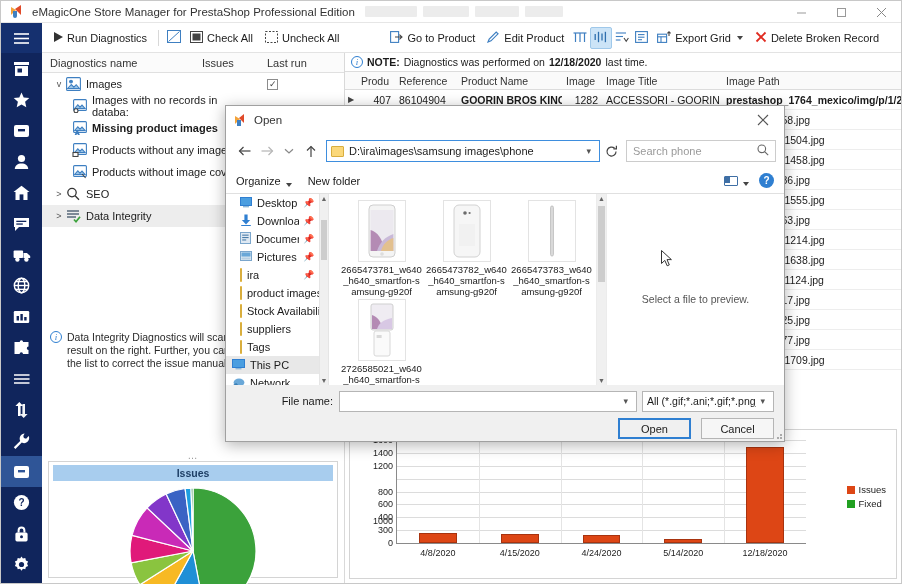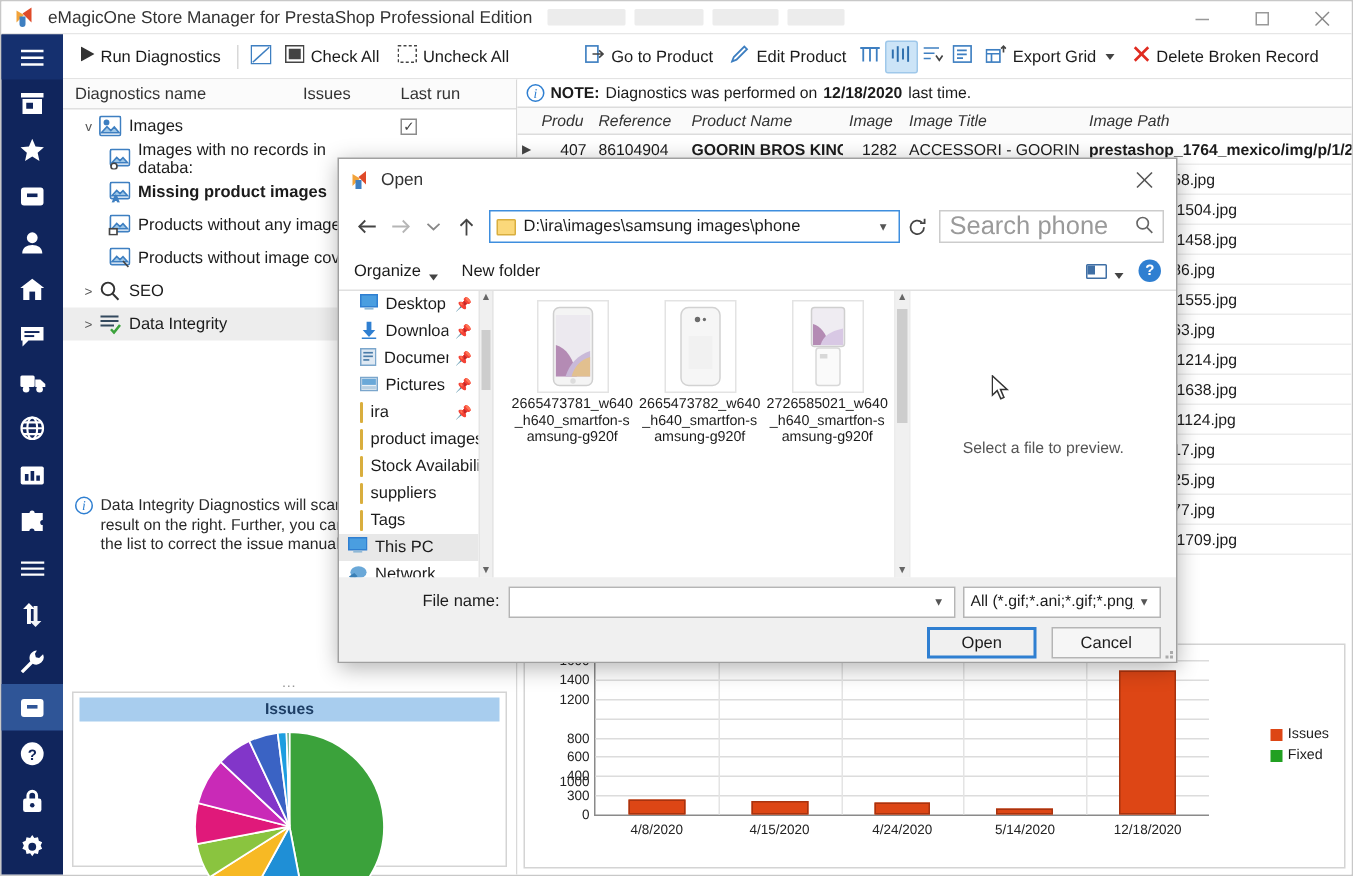--- a/index.html
+++ b/index.html
@@ -108,21 +108,21 @@
   .pie-wrap { display:flex; align-items:center; justify-content:center; height:140px; }
 
   
   .right-panel { position:absolute; left:344px; top:52px; right:0; bottom:0; background:#fff; }
   .note-bar { height:18px; display:flex; align-items:center; gap:4px; padding-left:6px;
               font-size:10.5px; background:#fff; }
   .note-bar b { font-weight:bold; }
   .grid { border-top:1px solid #dcdcdc; }
   .grid-head { display:flex; height:18px; align-items:center; background:#fafafa;
                border-bottom:1px solid #dcdcdc; font-size:10.5px; color:#333; }
-  .grid-head div { padding-left:4px; white-space:nowrap; overflow:hidden;font-style:italic; }
+  .grid-head div { padding-left:4px; white-space:nowrap; overflow:hidden; }
   .gc0 { width:12px; } .gc1 { width:38px; } .gc2 { width:62px; } .gc3 { width:105px; }
   .gc4 { width:40px; } .gc5 { width:120px; } .gc6 { flex:1; }
   .grid-row { display:flex; height:20px; align-items:center; font-size:10.5px;
               border-bottom:1px solid #ededed; white-space:nowrap; }
   .grid-row div { padding-left:4px; overflow:hidden; text-overflow:clip; }
   .grid-row .num { text-align:right; padding-right:4px; }
   .rowmark { color:#444; font-size:8px; text-align:center; padding:0 !important; }
 
   
   .bar-panel { position:absolute; left:348px; right:4px; bottom:4px; height:150px;
@@ -164,21 +164,21 @@
   .addrbar { flex:1; height:22px; border:1px solid #3e8ede; background:#fff; display:flex;
              align-items:center; padding:0 4px; margin-left:4px; }
   .addr-folder { width:13px;height:11px;background:#fbd87a;border:1px solid #d9ae3e;border-radius:1px;
                  margin-right:5px; flex:none;}
   .addr-text { font-size:11px; color:#1b1b1b; flex:1; white-space:nowrap; }
   .caret-s { color:#555; font-size:9px; padding:0 4px; }
   .refresh { width:22px; height:22px; display:flex; align-items:center; justify-content:center;
              color:#444; font-size:12px;}
   .searchbox { width:150px; height:22px; border:1px solid #ccc; background:#fff; display:flex;
                align-items:center; padding:0 6px; margin-left:4px; }
-  .searchbox .ph { flex:1; font-size:17px; color:#9a9a9a; }
+  .searchbox .ph { flex:1; font-size:11px; color:#9a9a9a; }
   .dlg-cmdbar { height:26px; display:flex; align-items:center; background:#fff;
                 border-bottom:1px solid #e0e0e0; padding:0 10px; gap:16px; font-size:11px; color:#1b1b1b;}
   .cmd { display:flex; align-items:flex-end; gap:3px; }
   .cmd-right { margin-left:auto; display:flex; align-items:center; gap:10px; }
   .viewico { width:14px;height:10px;border:1.5px solid #3f6fa5; border-radius:1px; position:relative;}
   .viewico:after{content:"";position:absolute;left:0;top:0;width:5px;height:6px;background:#3f6fa5;}
   .helpc { width:15px;height:15px;border-radius:50%;background:#2f7fd1;color:#fff;font-size:10px;
            display:flex;align-items:center;justify-content:center;font-weight:bold;}
   .dlg-body { position:absolute; left:0; right:0; top:88px; bottom:56px; display:flex;
               background:#fff; }
@@ -1068,20 +1068,28 @@
                   <circle cx="13" cy="9" r="1.8" fill="#6c6c6c"></circle>
                   <circle cx="17.6" cy="9" r="1.1" fill="#6c6c6c"></circle>
                   <rect x="7" y="20" width="16" height="22" fill="#f1f1f1"></rect>
                 </svg>
               </div>
               <div class="fname">2665473782_​w640_​h640_​smartfon-samsung-g920f</div>
             </div>
             <div class="fitem">
               <div class="fthumb">
                 <svg width="30" height="54" viewBox="0 0 30 54">
+                  <rect x="13.6" y="2" width="2.8" height="50" rx="1.4" fill="#dcdcdc" stroke="#c2c2c2"></rect>
+                </svg>
+              </div>
+              <div class="fname">2665473783_​w640_​h640_​smartfon-samsung-g920f</div>
+            </div>
+            <div class="fitem">
+              <div class="fthumb">
+                <svg width="30" height="54" viewBox="0 0 30 54">
                   <rect x="4" y="1" width="22" height="26" rx="2" fill="#efecf2" stroke="#cfcfcf"></rect>
                   <path d="M5 26V12c5 1.6 9 6 10.6 14z" fill="#b48bb4"></path>
                   <path d="M10 26c2-6 6-9 15-11v11z" fill="#d8c8e4"></path>
                   <rect x="7" y="28" width="16" height="25" rx="2" fill="#fafafa" stroke="#d8d8d8"></rect>
                   <rect x="9.6" y="32" width="5" height="3" fill="#d8d8d8"></rect>
                 </svg>
               </div>
               <div class="fname">2726585021_​w640_​h640_​smartfon-samsung-g920f</div>
             </div>
           </div>

